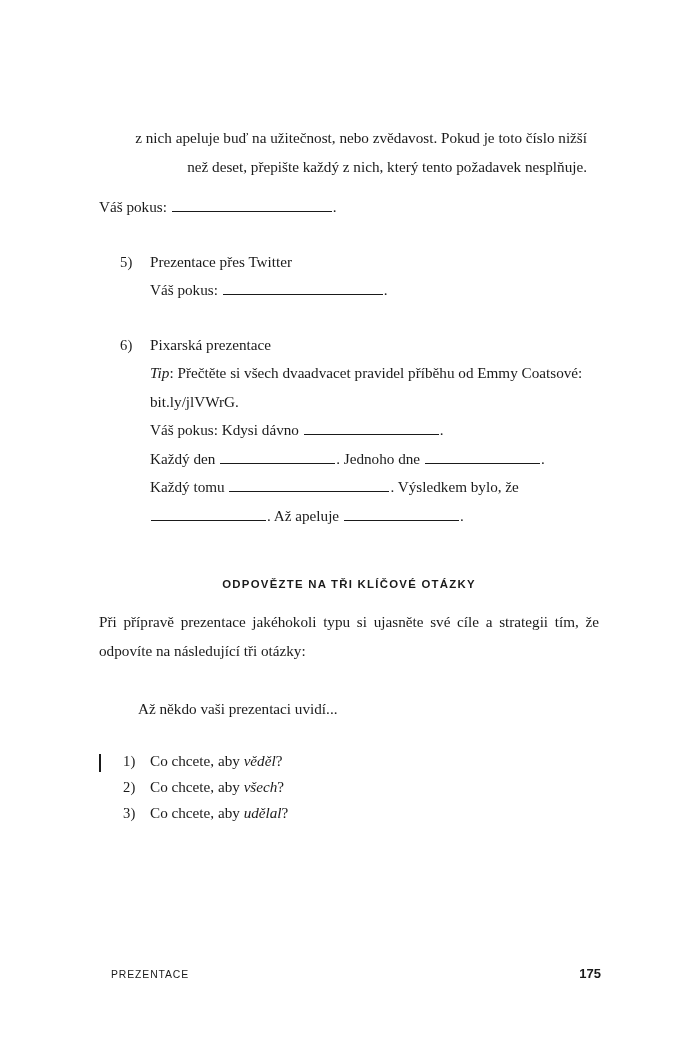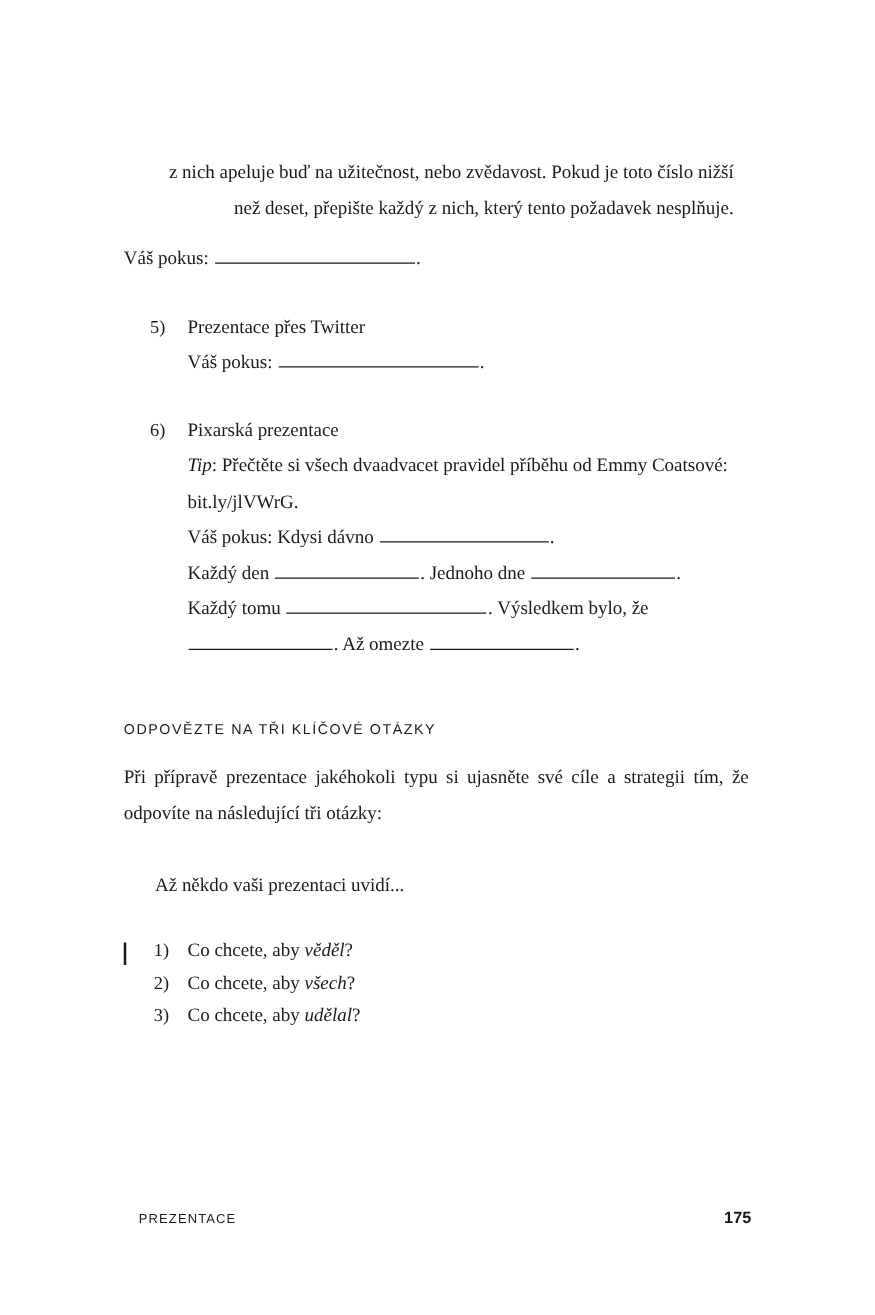--- a/index.html
+++ b/index.html
@@ -82,35 +82,36 @@
     vertical-align: baseline;
     height: 0.95em;
     margin: 0 1px;
   }
   .b-md { width: 115px; }
   .b-lg { width: 135px; }
   .b-xl { width: 160px; }
   
   .section-head {
     margin-top: 48px;
+    text-align: center;
     font-family: "Liberation Sans", sans-serif;
     font-size: 11.4px;
-    font-weight: 400;
+    font-weight: 700;
     letter-spacing: 1.25px;
     color: #1a1a1a;
   }
   .after-head {
     margin-top: 18px;
     font-size: 15.2px;
     line-height: 28.5px;
     text-align: justify;
   }
   .lead-in {
     margin-top: 30px;
-    margin-left: 25px;
+    margin-left: 39px;
     font-size: 15.2px;
     line-height: 28.5px;
   }
   
   .qlist {
     margin: 24px 0 0 0;
     padding: 0;
     list-style: none;
     position: relative;
   }
@@ -190,21 +191,21 @@
           <i>Tip</i><span>: Přečtěte si všech dvaadvacet pravidel příběhu od Emmy Coatsové: bit.ly/jlVWrG.</span>
         </div>
         <div class="lines">
           <span>Váš pokus: Kdysi dávno</span>
           <span class="blank b-lg"></span><span>.</span><br>
           <span>Každý den</span>
           <span class="blank b-md"></span><span>. Jednoho dne</span>
           <span class="blank b-md"></span><span>.</span><br>
           <span>Každý tomu</span>
           <span class="blank b-xl"></span><span>. Výsledkem bylo, že</span><br>
-          <span class="blank b-md"></span><span>. Až omezte</span>
+          <span class="blank b-md"></span><span>. Až apeluje</span>
           <span class="blank b-md"></span><span>.</span>
         </div>
       </li>
 
     </ul>
 
     <div class="section-head">ODPOVĚZTE NA TŘI KLÍČOVÉ OTÁZKY</div>
 
     <p class="after-head">Při přípravě prezentace jakéhokoli typu si ujasněte své cíle a strategii tím, že odpovíte na následující tři otázky:</p>
 

